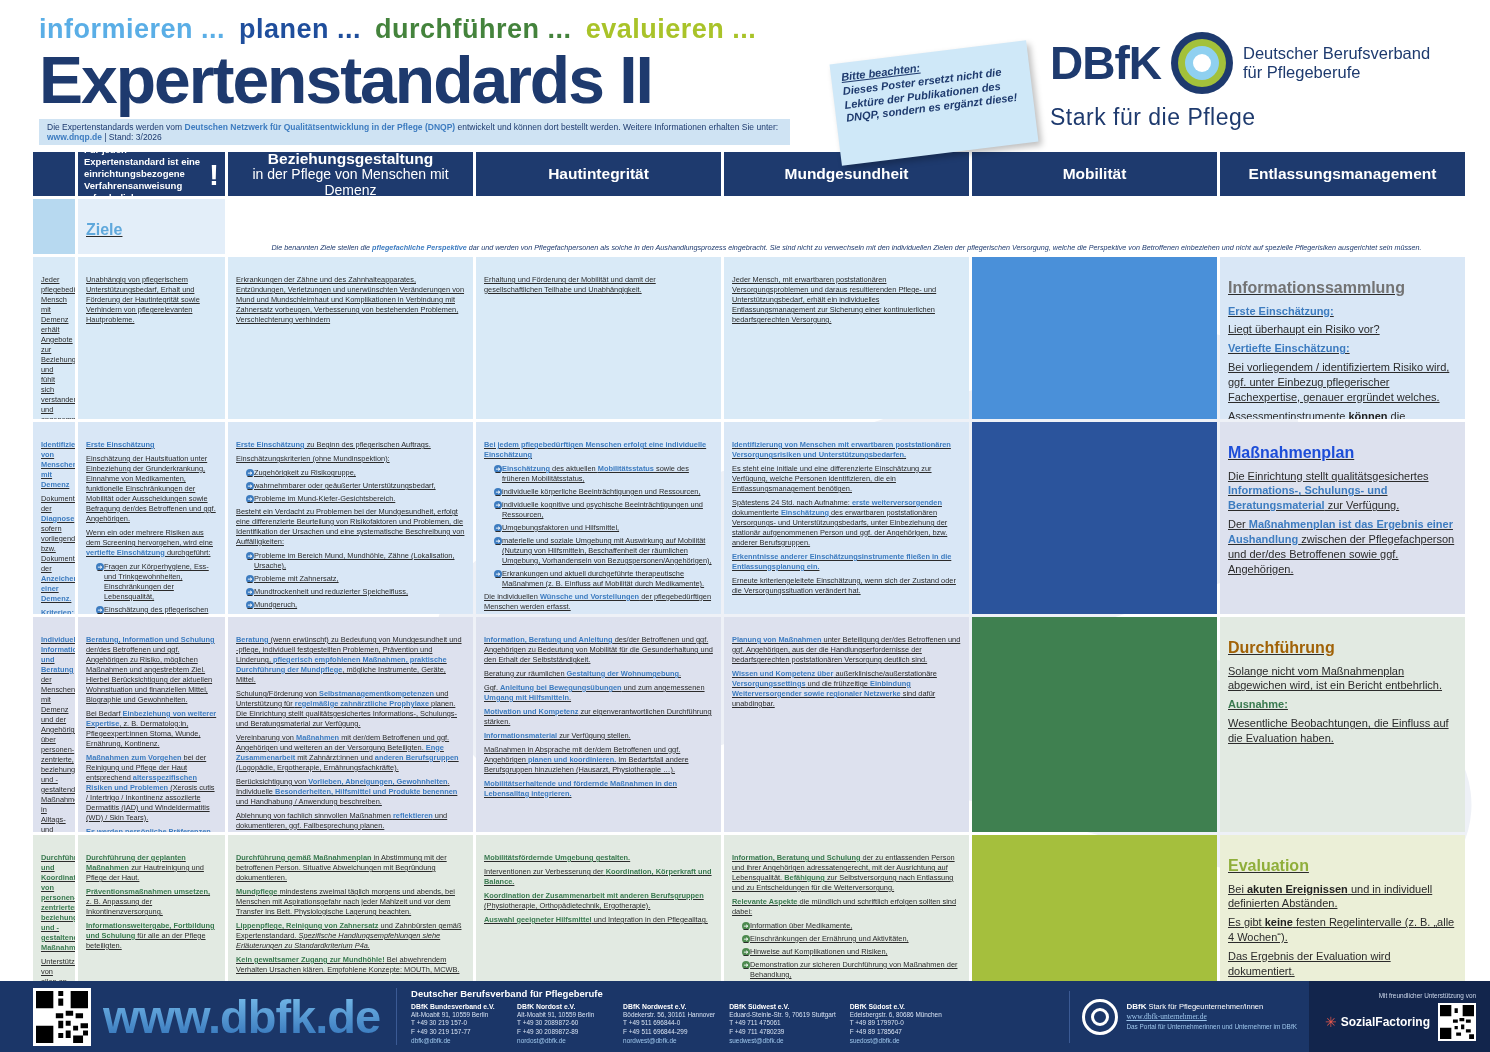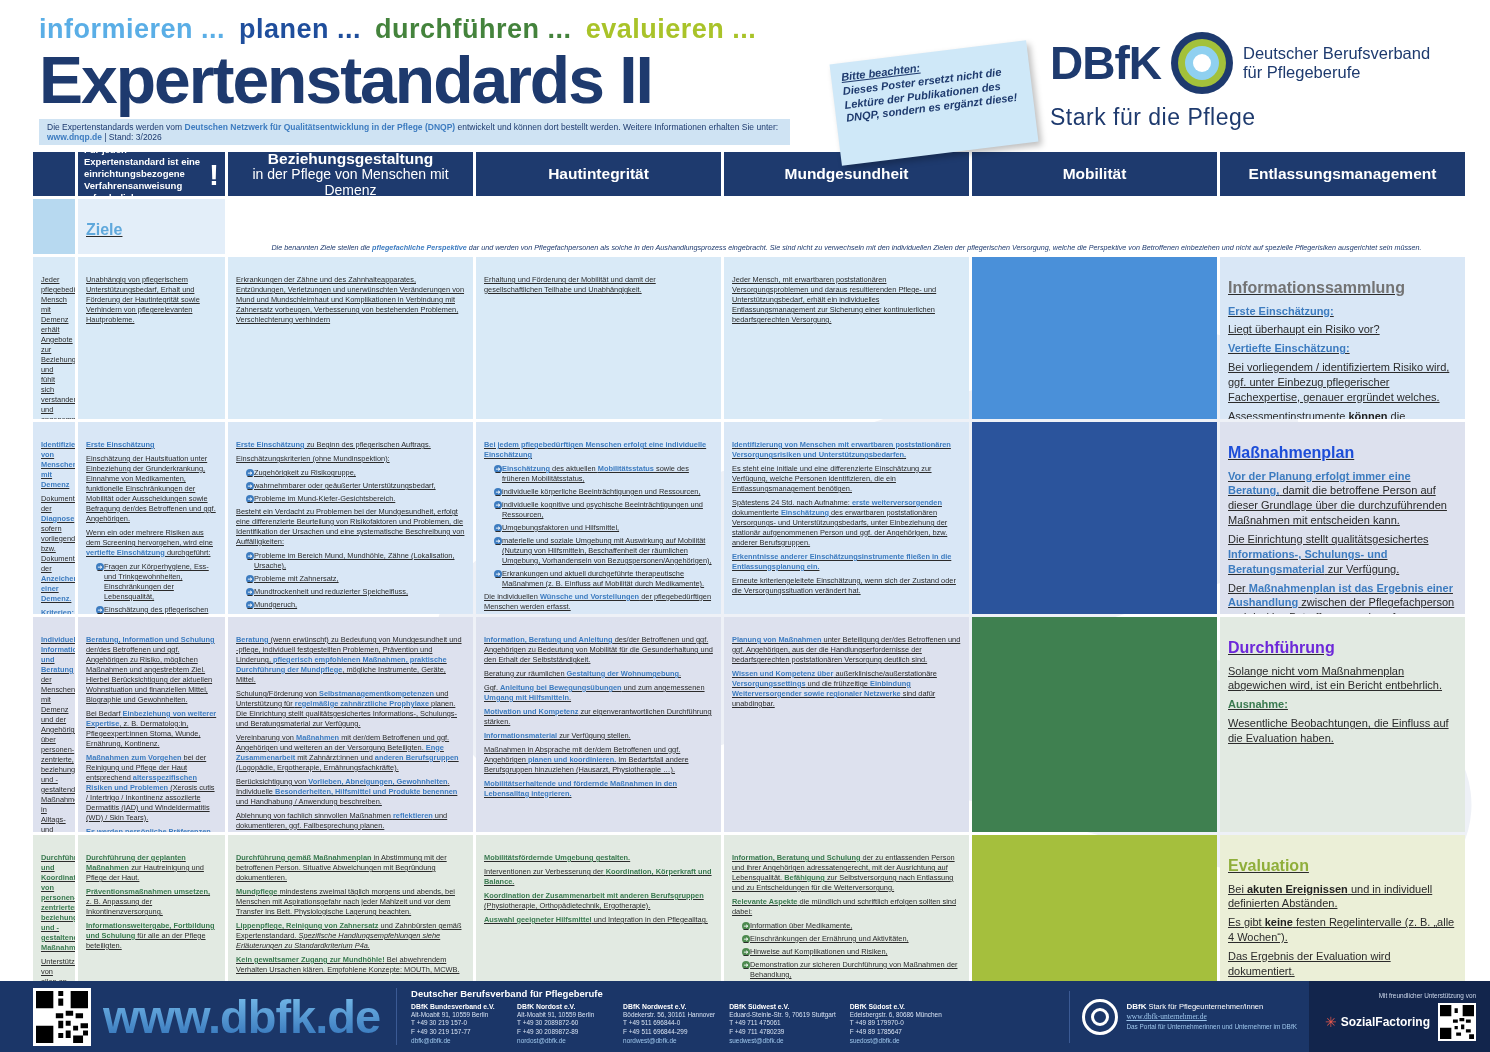--- a/index.html
+++ b/index.html
@@ -45,21 +45,21 @@
            justify-content:center;line-height:1.1;padding:2px;}
   .colhead .t{font-size:15.5px;font-weight:bold;}
   .colhead .s{font-size:14px;font-weight:normal;}
   .colhead .s:empty{display:none;}
   .cell{padding:18px 8px;font-size:7.4px;line-height:1.35;overflow:hidden;position:relative;text-decoration:underline;}
   .r-ziele{background:#d9eaf7}.r-info{background:#d9e7f6}.r-plan{background:#dde1ee}
   .r-do{background:#e2eae2}.r-eval{background:#ebefd7}
   .lab{background:#e3eef9;}
   .lab.r-info{background:#d9e7f6}.lab.r-plan{background:#dde1ee}.lab.r-do{background:#e2eae2}.lab.r-eval{background:#ebefd7}
   .rowhead{font-size:16px;font-weight:bold;margin:2px 0 5px 0;}
-  .h-ziele{color:#5fa8dc}.h-info{color:#737373}.h-plan{color:#1d4ed8}.h-do{color:#6d28d9}.h-eval{color:#8fae3a}
+  .h-ziele{color:#5fa8dc}.h-info{color:#737373}.h-plan{color:#1d4ed8}.h-do{color:#a16207}.h-eval{color:#8fae3a}
   .cell p{margin:0 0 4px 0;}
   .cell .bullet{display:flex;margin:0 0 3px 10px;}
   .cell .bullet .bi{flex:0 0 auto;width:8px;height:8px;border-radius:50%;background:#3d7cc0;color:#fff;
         font-size:6px;line-height:8px;text-align:center;margin-top:1px;}
   .r-do .bullet .bi,.r-eval .bullet .bi{background:#4d8a4f;}
   strong.hl{font-weight:bold;color:#3d7cc0;}
   .r-do strong.hl{color:#3a7a50}.r-eval strong.hl{color:#74992c}
   strong.dk{font-weight:bold;color:#222;}
   .ziele-note{grid-column:3/8;grid-row:2;align-self:end;z-index:2;font-size:7.2px;font-style:italic;
               color:#1e3a6e;text-align:center;padding-bottom:2px;pointer-events:none;}
@@ -271,21 +271,20 @@
         <p>Es steht eine initiale und eine differenzierte Einschätzung zur Verfügung, welche Personen identifizieren, die ein Entlassungsmanagement benötigen.</p>
         <p>Spätestens 24 Std. nach Aufnahme: <strong class="hl">erste weiterversorgenden</strong> dokumentierte <strong class="hl">Einschätzung</strong> des erwartbaren poststationären Versorgungs- und Unterstützungsbedarfs, unter Einbeziehung der stationär aufgenommenen Person und ggf. der Angehörigen, bzw. anderer Berufsgruppen.</p>
         <p><strong class="hl">Erkenntnisse anderer Einschätzungsinstrumente fließen in die Entlassungsplanung ein.</strong></p>
         <p>Erneute kriteriengeleitete Einschätzung, wenn sich der Zustand oder die Versorgungssituation verändert hat.</p>
       </div>
 
     <div class="strip-plan"></div>
     <div class="cell lab r-plan">
       <div class="rowhead h-plan">Maßnahmenplan</div>
       <div class="cell-body">
-          <p><strong class="hl">Vor der Planung erfolgt immer eine Beratung,</strong> damit die betroffene Person auf dieser Grundlage über die durchzuführenden Maßnahmen mit entscheiden kann.</p>
           <p>Die Einrichtung stellt qualitätsgesichertes <strong class="hl">Informations-, Schulungs- und Beratungsmaterial</strong> zur Verfügung.</p>
           <p>Der <strong class="hl">Maßnahmenplan ist das Ergebnis einer Aushandlung</strong> zwischen der Pflegefachperson und der/des Betroffenen sowie ggf. Angehörigen.</p>
         </div>
     </div>
     <div class="cell r-plan">
         <p><strong class="hl">Individuelle Information und Beratung</strong> der Menschen mit Demenz und der Angehörigen über personen-zentrierte, beziehungsfördernde und -gestaltende Maßnahmen in Alltags- und Ausnahmesituationen, z. B. zu Kommunikation und Validation, Unterstützung in der Orientierung, Tagesstrukturierung, sozialer Teilhabe, Aktivierung von autobiografischen, emotional positiv besetzten Erinnerungen.</p>
       </div>
     <div class="cell r-plan">
         <p><strong class="hl">Beratung, Information und Schulung</strong> der/des Betroffenen und ggf. Angehörigen zu Risiko, möglichen Maßnahmen und angestrebtem Ziel. Hierbei Berücksichtigung der aktuellen Wohnsituation und finanziellen Mittel, Biographie und Gewohnheiten.</p>
         <p>Bei Bedarf <strong class="hl">Einbeziehung von weiterer Expertise</strong>, z. B. Dermatolog:in, Pflegeexpert:innen Stoma, Wunde, Ernährung, Kontinenz.</p>

